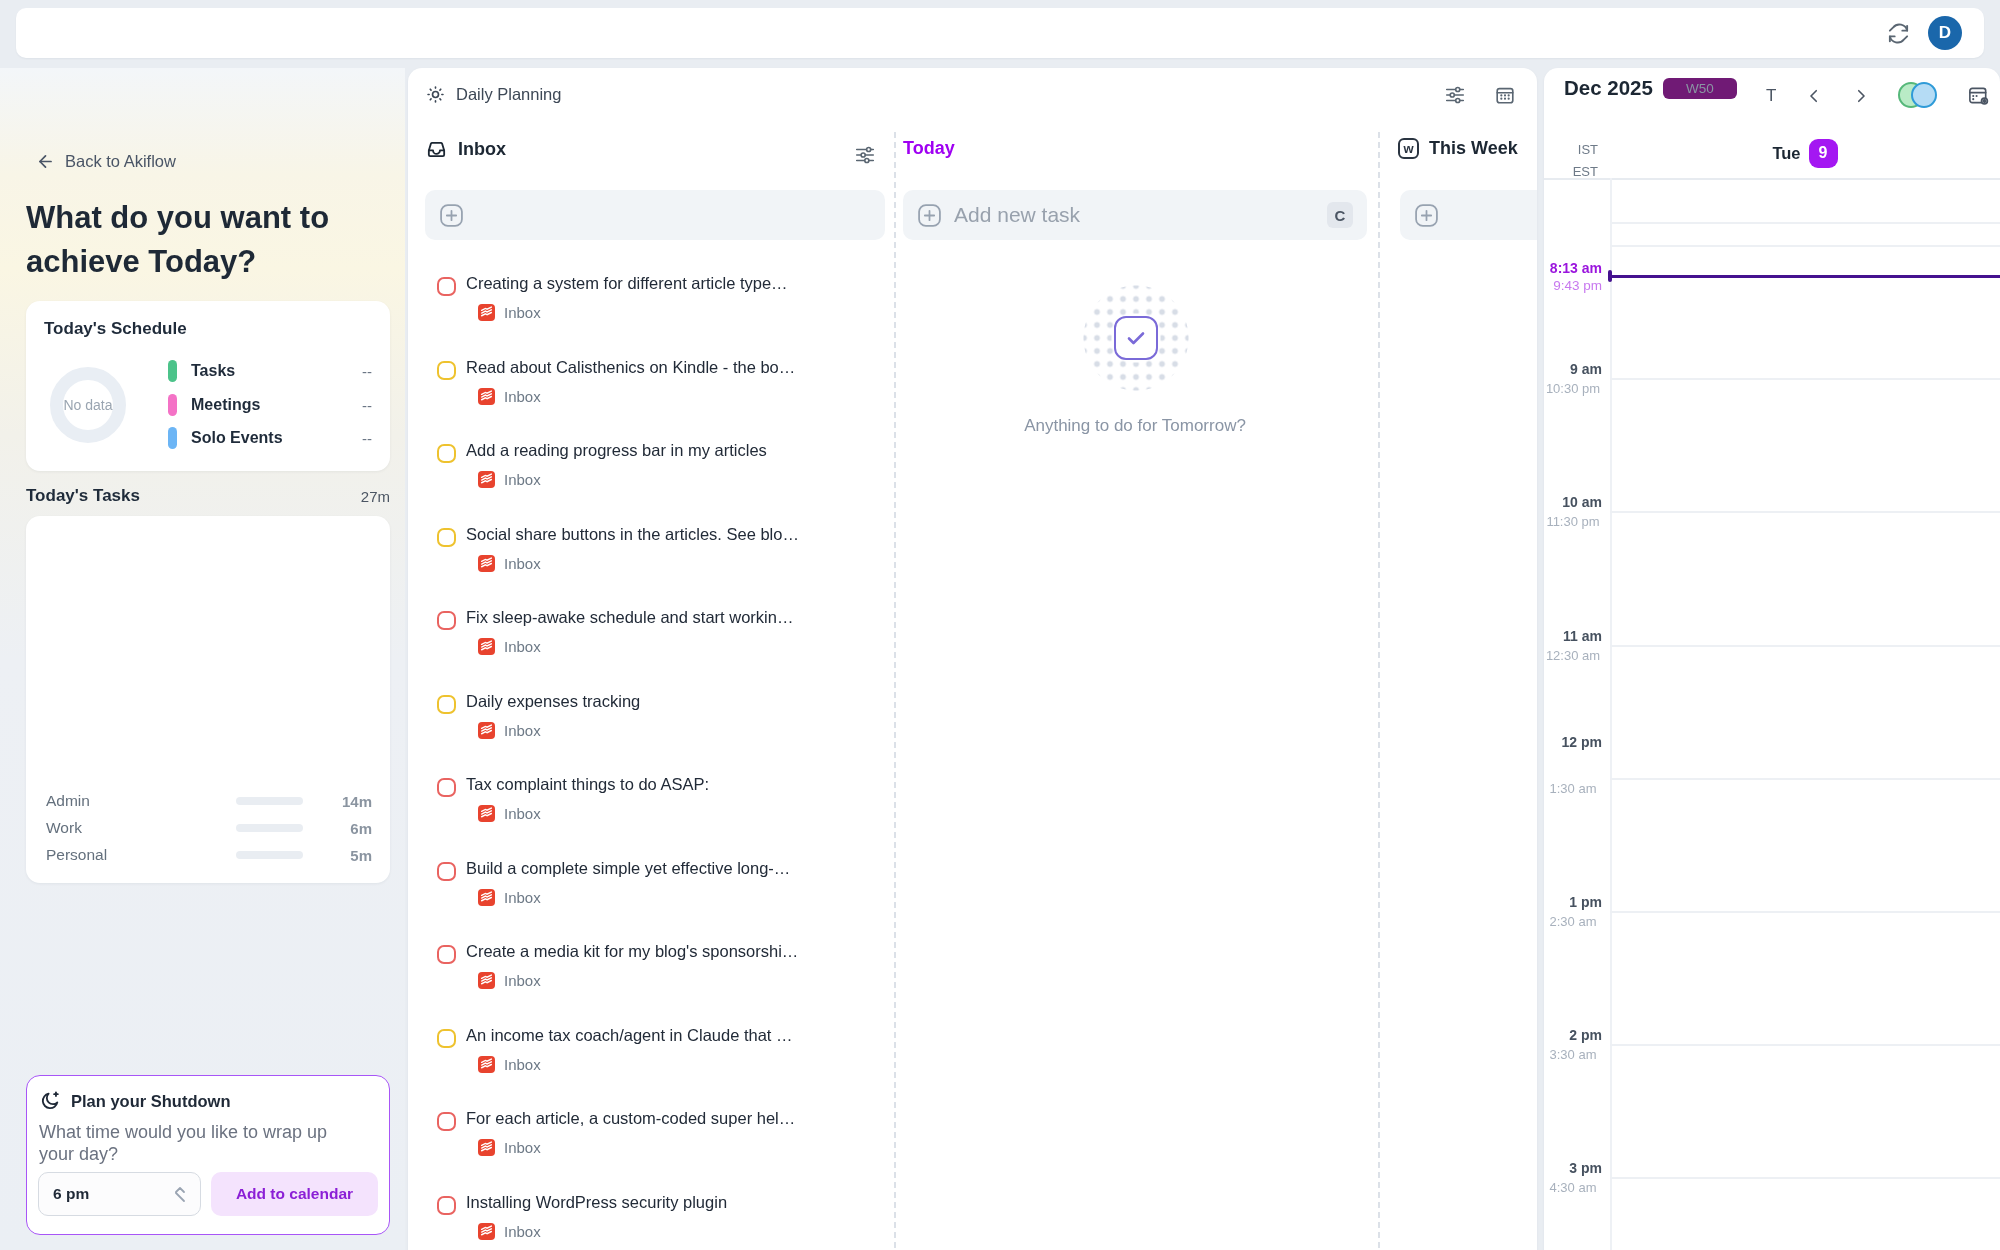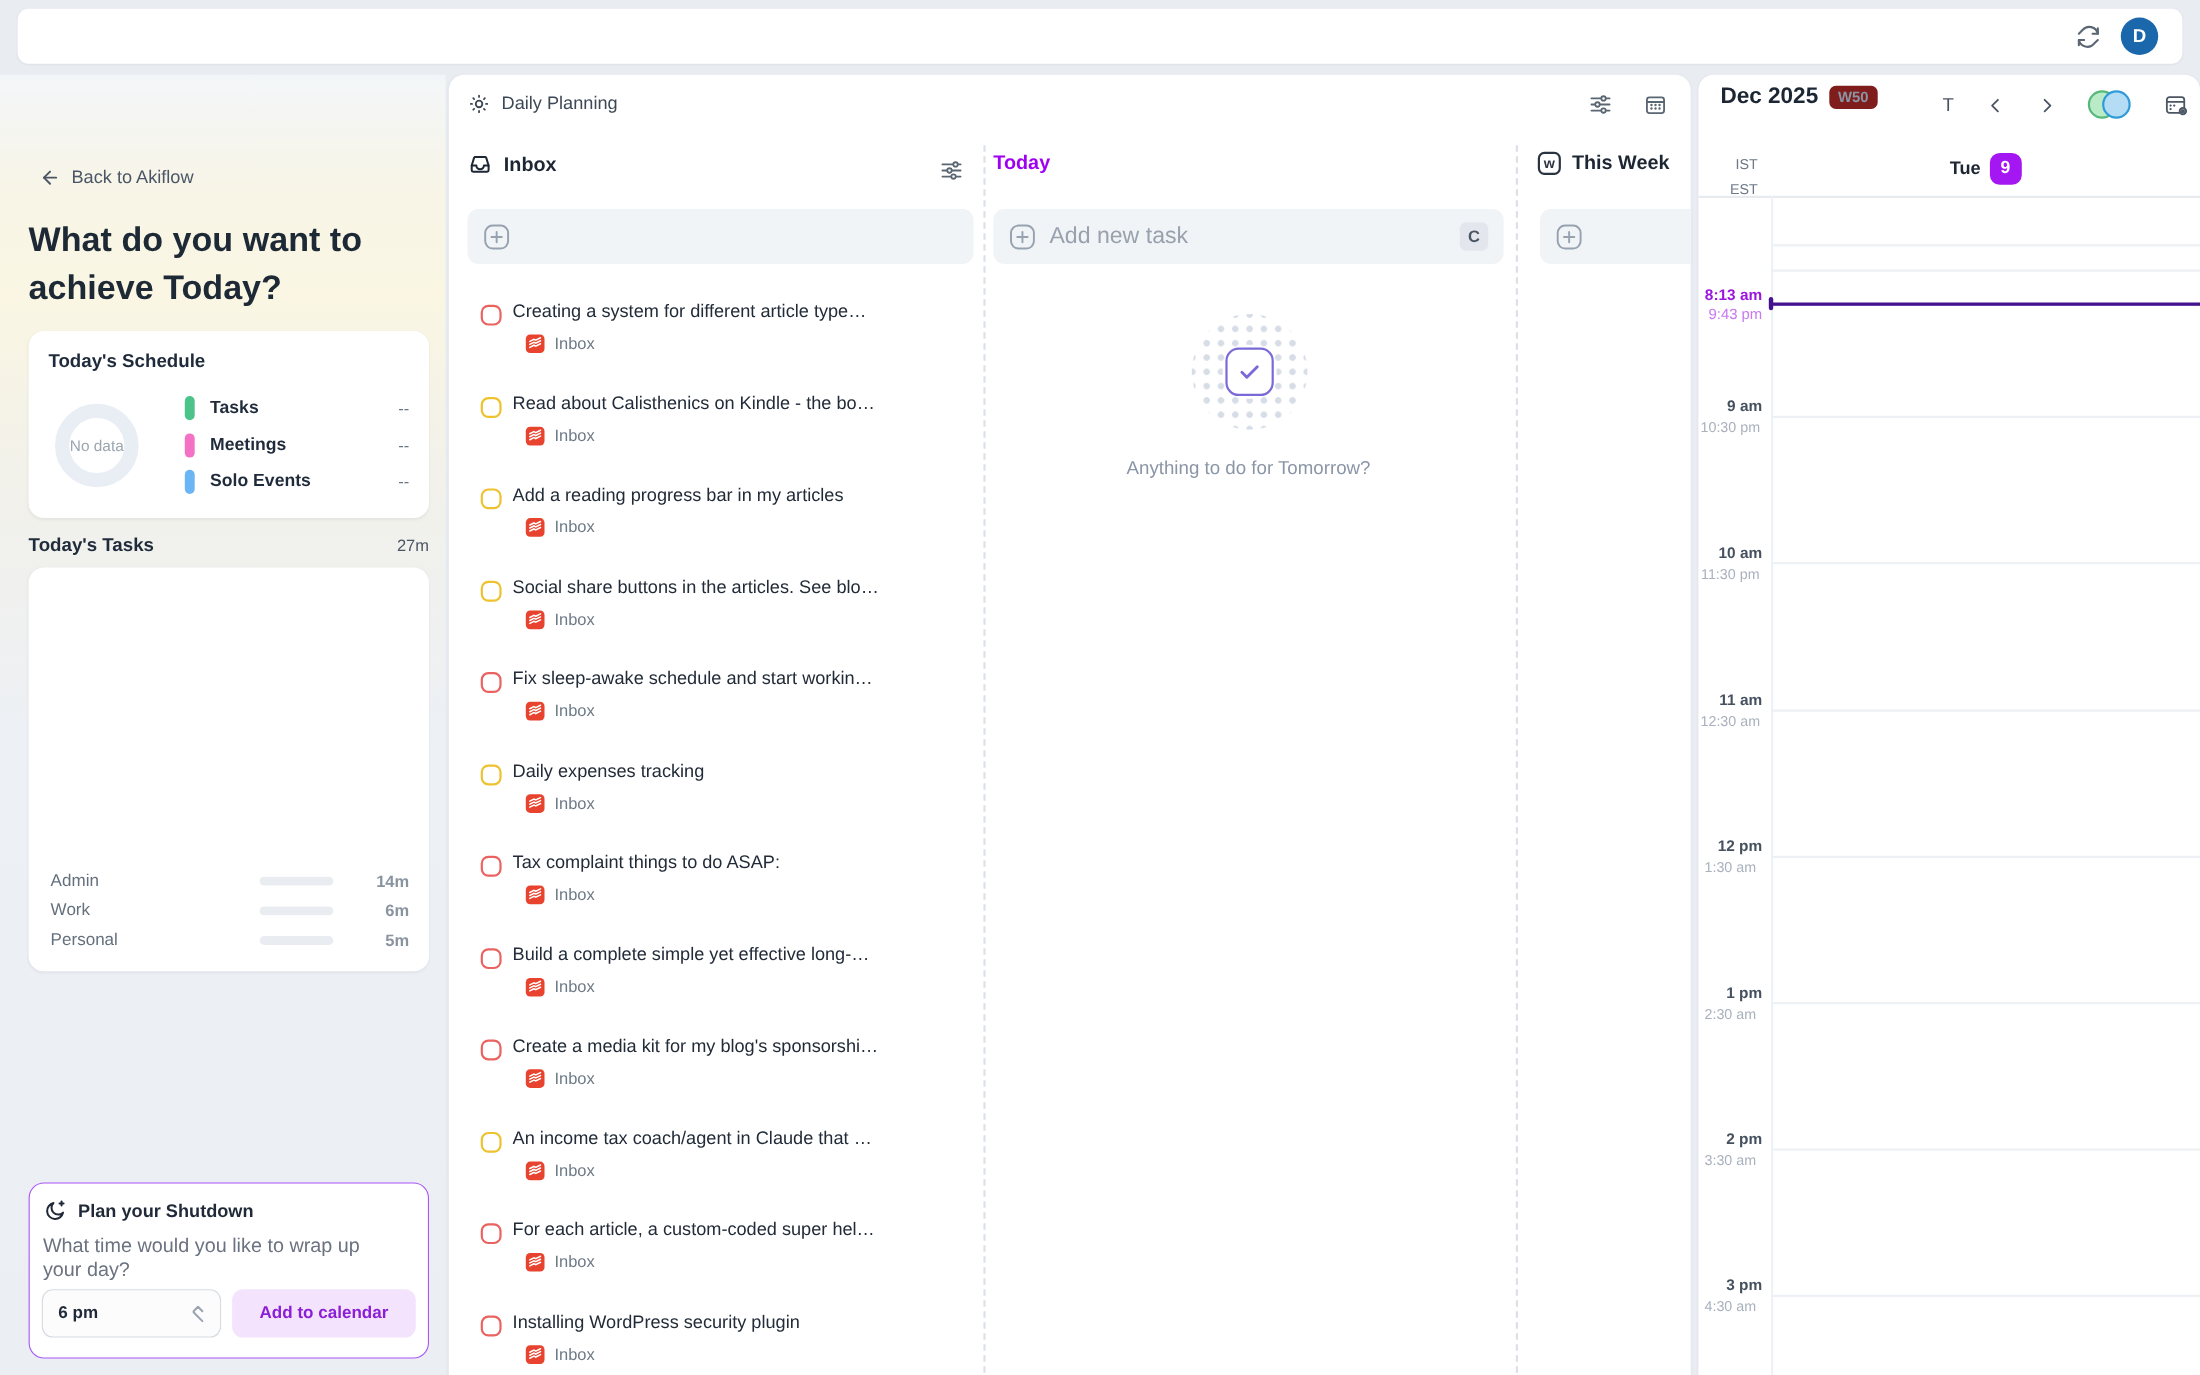--- a/index.html
+++ b/index.html
@@ -88,21 +88,21 @@
   .today-empty-msg { position:absolute; left:495px; top:348px; width:464px; text-align:center; font-size:17px; color:#8a95a5; }
 
   .wicon { width:21px; height:21px; border:2px solid #2a3441; border-radius:6px; font-size:13px; font-weight:bold; color:#2a3441;
            display:flex; align-items:center; justify-content:center; text-transform:lowercase; }
 
   
   .calendar { left:1544px; top:68px; width:456px; height:1200px; background:#fff; border-radius:14px;
               box-shadow:0 1px 3px rgba(25,35,55,.05); overflow:hidden; }
   .cal-title-row { position:absolute; left:20px; top:8px; display:flex; align-items:center; gap:10px; }
   .cal-month { font-size:20.5px; font-weight:bold; color:#1c2733; }
-  .w-badge { background:#7f1d1d; color:#8a95a3; font-size:13.5px; font-weight:700; border-radius:6px; padding:3px 8px; }
+  .w-badge { background:#701a75; color:#8a95a3; font-size:13.5px; font-weight:400; border-radius:6px; padding:3px 23px; }
   .cal-icons { position:absolute; top:14px; left:222px; width:224px; display:flex; align-items:center; justify-content:space-between; color:#4b5563; }
   .t-btn { font-size:17px; color:#4b5563; }
   .circles { position:relative; width:40px; height:27px; }
   .circles .c1 { position:absolute; left:0; top:0; width:26px; height:26px; border-radius:50%; background:#b9ebc6; border:2px solid #56b87a; }
   .circles .c2 { position:absolute; left:13px; top:0; width:26px; height:26px; border-radius:50%; background:#b5dcf5; border:2px solid #2f9bd8; }
   .tz { position:absolute; left:0; width:54px; text-align:right; font-size:13px; color:#6e7a88; }
   .day-header { position:absolute; left:66px; top:70px; width:390px; height:30px; display:flex; align-items:center; justify-content:center; gap:8px; }
   .day-label { font-size:16.5px; font-weight:600; color:#1c2733; }
   .day-badge { width:29px; height:29px; background:#a417f2; border-radius:9px; color:#fff; font-size:16px; font-weight:bold;
                display:flex; align-items:center; justify-content:center; }
@@ -504,21 +504,21 @@
   <div class="cal-hline" style="top:843px;"></div>
   <div class="cal-hline" style="top:976px;"></div>
   <div class="cal-hline" style="top:1109px;"></div>
 
   <span class="gut-ist" style="top:293px;">9 am</span>
   <span class="gut-est" style="top:313px;">10:30 pm</span>
   <span class="gut-ist" style="top:426px;">10 am</span>
   <span class="gut-est" style="top:446px;">11:30 pm</span>
   <span class="gut-ist" style="top:560px;">11 am</span>
   <span class="gut-est" style="top:580px;">12:30 am</span>
-  <span class="gut-ist" style="top:693px;">12 pm</span>
+  <span class="gut-ist" style="top:666px;">12 pm</span>
   <span class="gut-est" style="top:713px;">1:30 am</span>
   <span class="gut-ist" style="top:826px;">1 pm</span>
   <span class="gut-est" style="top:846px;">2:30 am</span>
   <span class="gut-ist" style="top:959px;">2 pm</span>
   <span class="gut-est" style="top:979px;">3:30 am</span>
   <span class="gut-ist" style="top:1092px;">3 pm</span>
   <span class="gut-est" style="top:1112px;">4:30 am</span>
 
   <span class="now-ist">8:13 am</span>
   <span class="now-est">9:43 pm</span>

